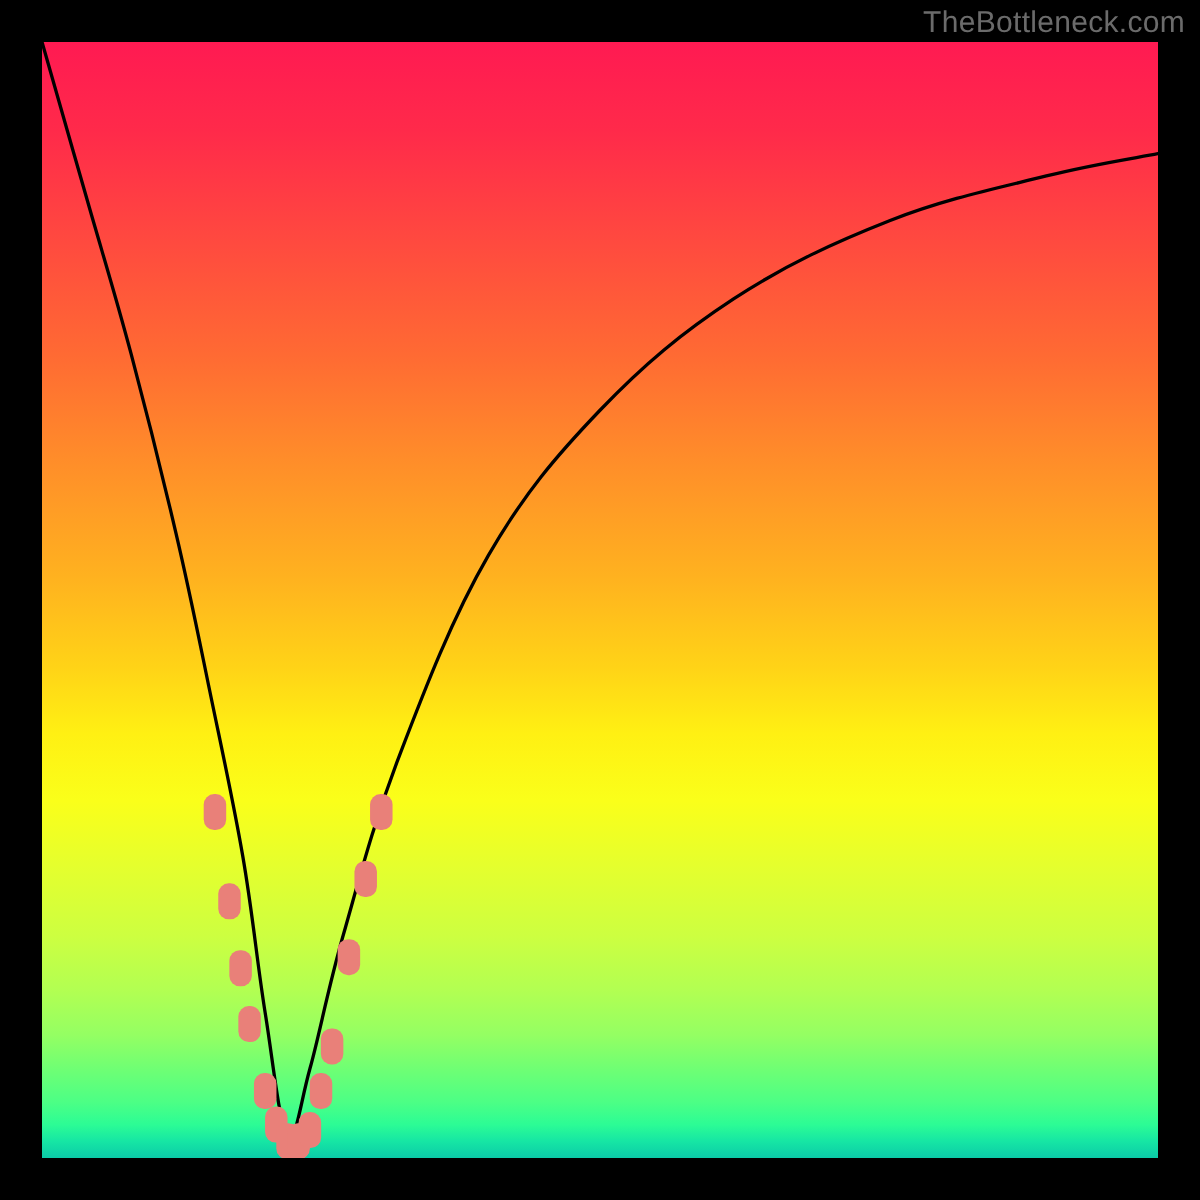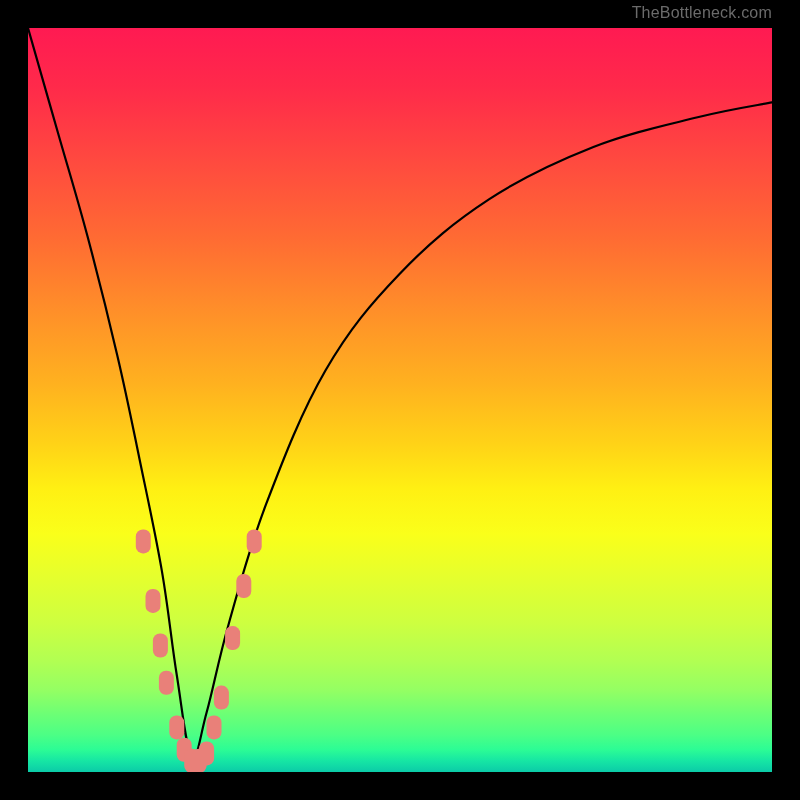--- a/index.html
+++ b/index.html
@@ -52,23 +52,23 @@
       #0bcba8 100%
     );
   }
   svg.curves {
     position: absolute;
     inset: 0;
   }
   .watermark {
     position: absolute;
     top: 4px;
-    right: 28px;
+    right: 10px;
     color: #6b6b6b;
-    font-size: 16px;
+    font-size: 20px;
     letter-spacing: 0.2px;
     font-weight: 500;
     user-select: none;
   }
 </style>
 </head>
 <body>
 
 <div class="frame">
   <div class="plot">

